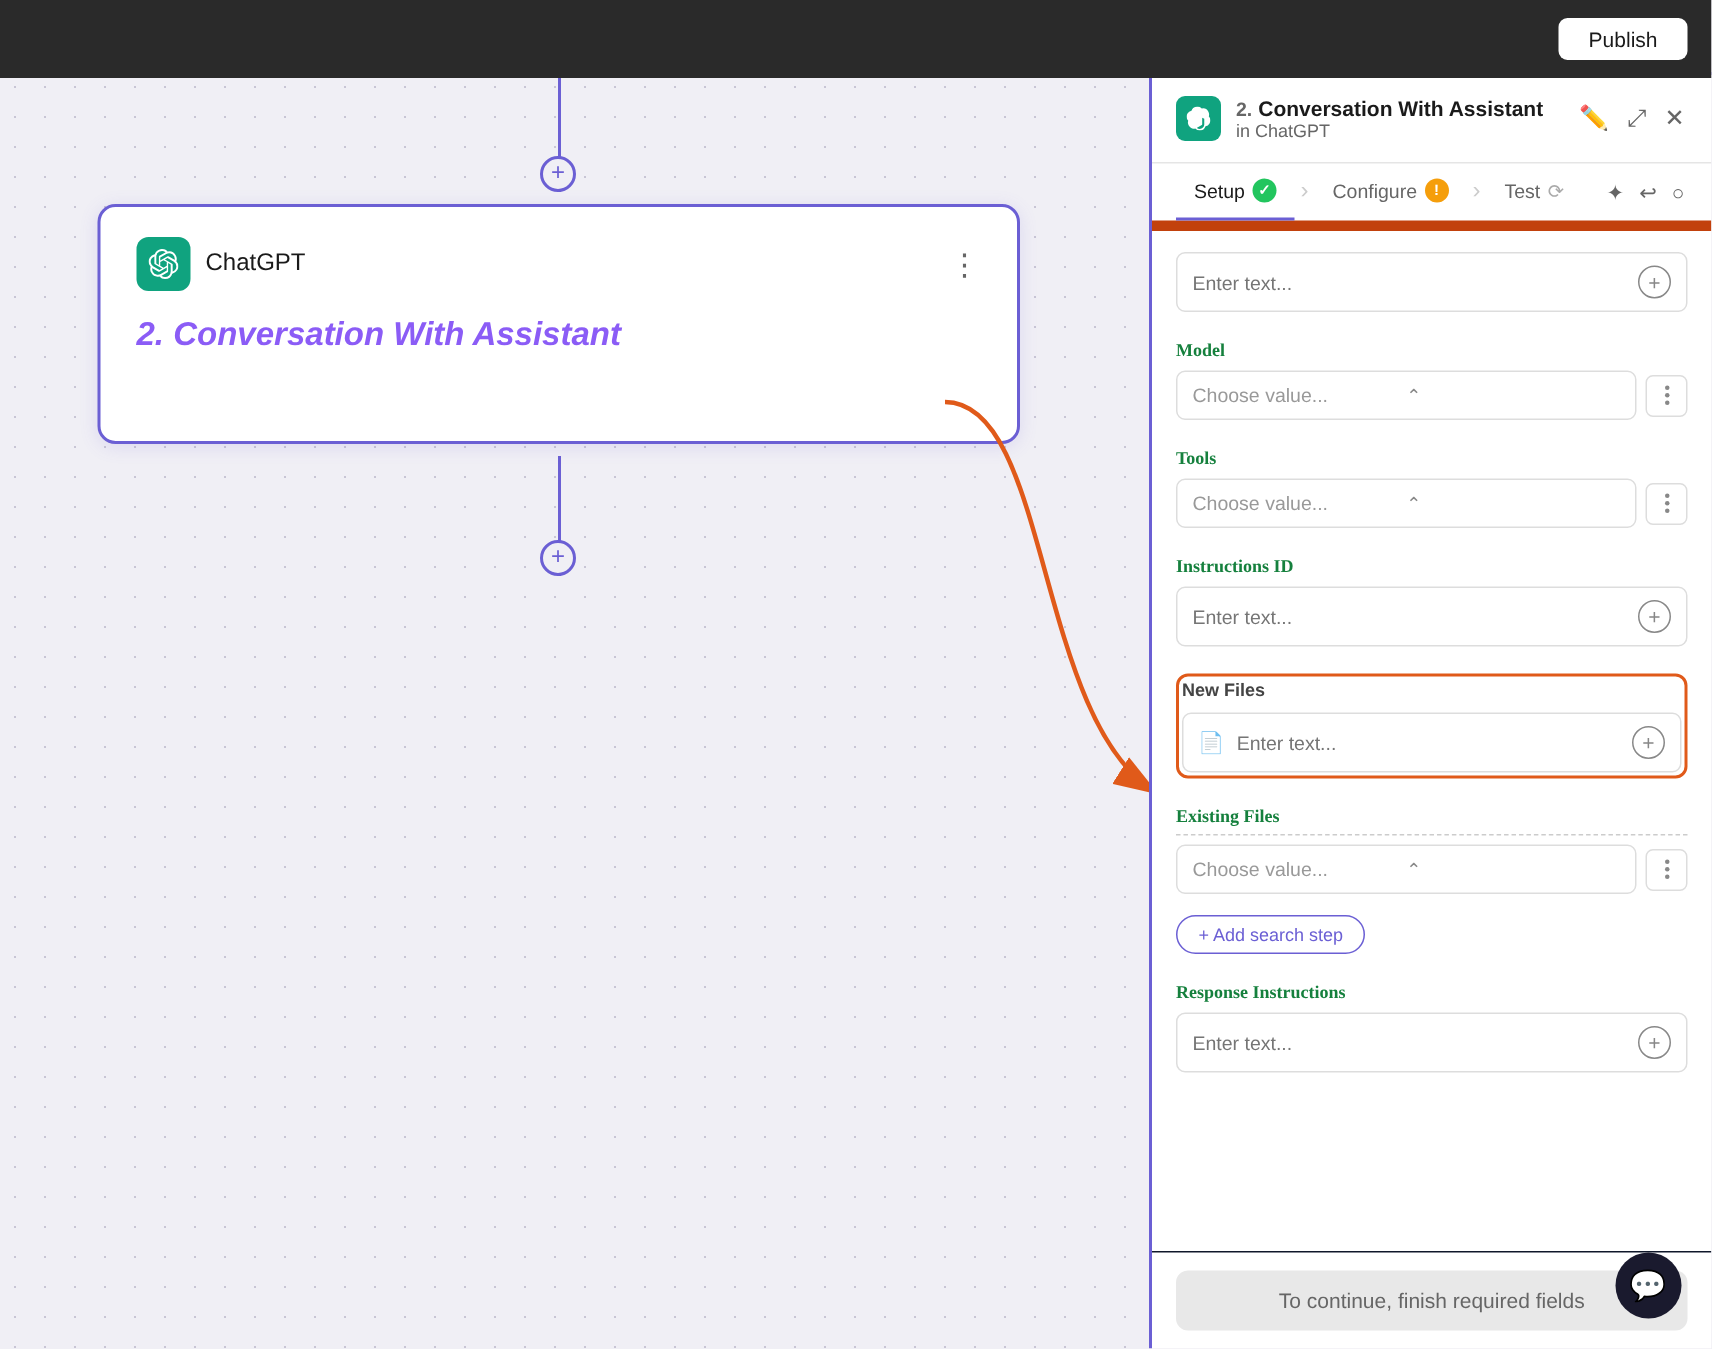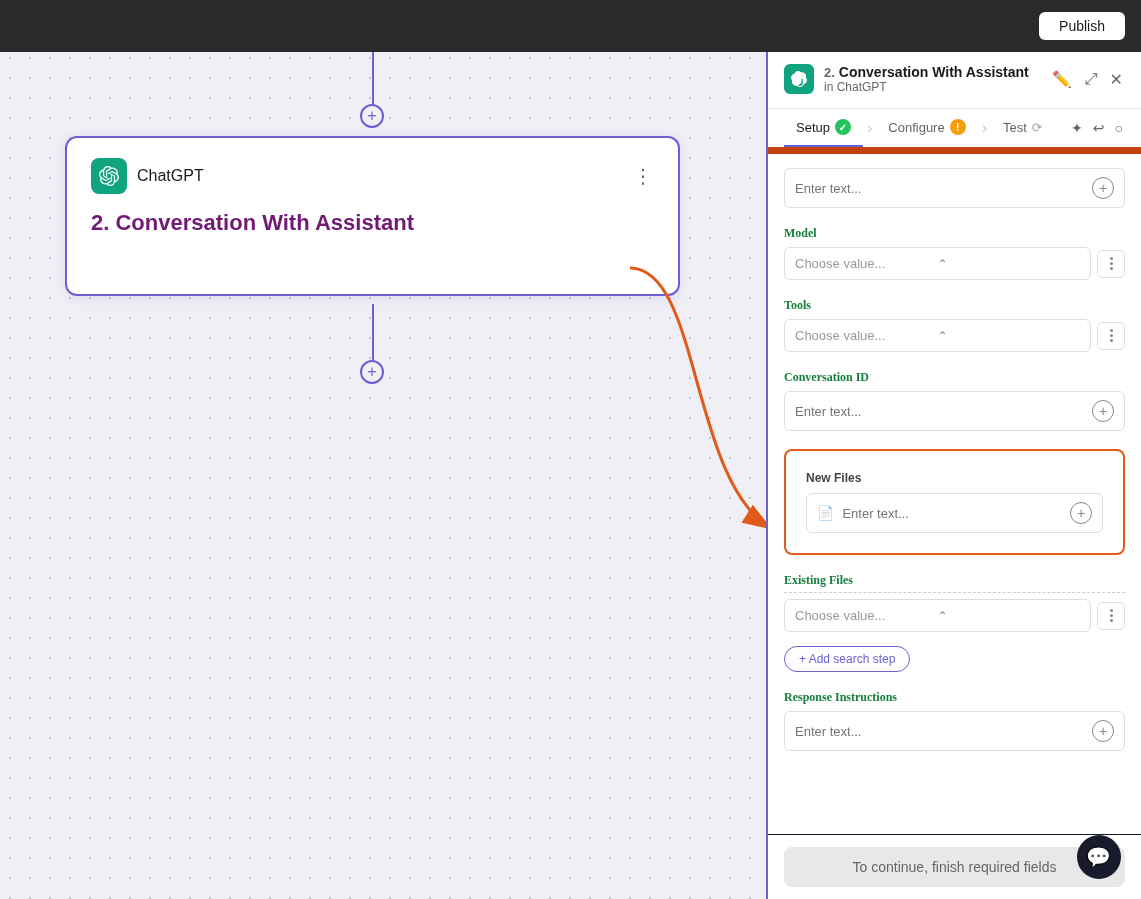--- a/index.html
+++ b/index.html
@@ -123,21 +123,22 @@
     .node-dots {
       color: #666;
       font-size: 20px;
       cursor: pointer;
       letter-spacing: 1px;
     }
 
     .node-step-title {
       font-size: 22px;
       font-weight: 600;
-      color: #701a75;
+      color: #8b5cf6;
+      font-style: italic;
     }
 
     
     .right-panel {
       position: absolute;
       top: 48px;
       right: 0;
       width: 375px;
       bottom: 0;
       background: white;
@@ -369,21 +370,21 @@
       width: 3px;
       height: 3px;
       border-radius: 50%;
       background: #888;
     }
 
     
     .new-files-section {
       border: 2px solid #e05a1a;
       border-radius: 8px;
-      padding: 20px;
+      padding: 2px;
       margin-bottom: 18px;
       background: white;
     }
 
     .new-files-label {
       font-size: 12px;
       font-weight: 600;
       color: #444;
       margin-bottom: 8px;
     }
@@ -588,21 +589,21 @@
         </div>
         <div class="three-dots-btn">
           <span></span>
             <span></span>
             <span></span>
         </div>
       </div>
     </div>
 
     <div class="field-section">
-      <div class="field-label">Conversation ID</div>
+      <div class="field-label">Instructions ID</div>
       <div class="text-input-row">
         <input type="text" placeholder="Enter text..." style="">
         <div class="plus-circle">+</div>
       </div>
     </div>
 
     <div class="new-files-section">
       <div class="new-files-label">New Files</div>
       <div class="new-files-input-row">
         <span class="file-icon">📄</span>

